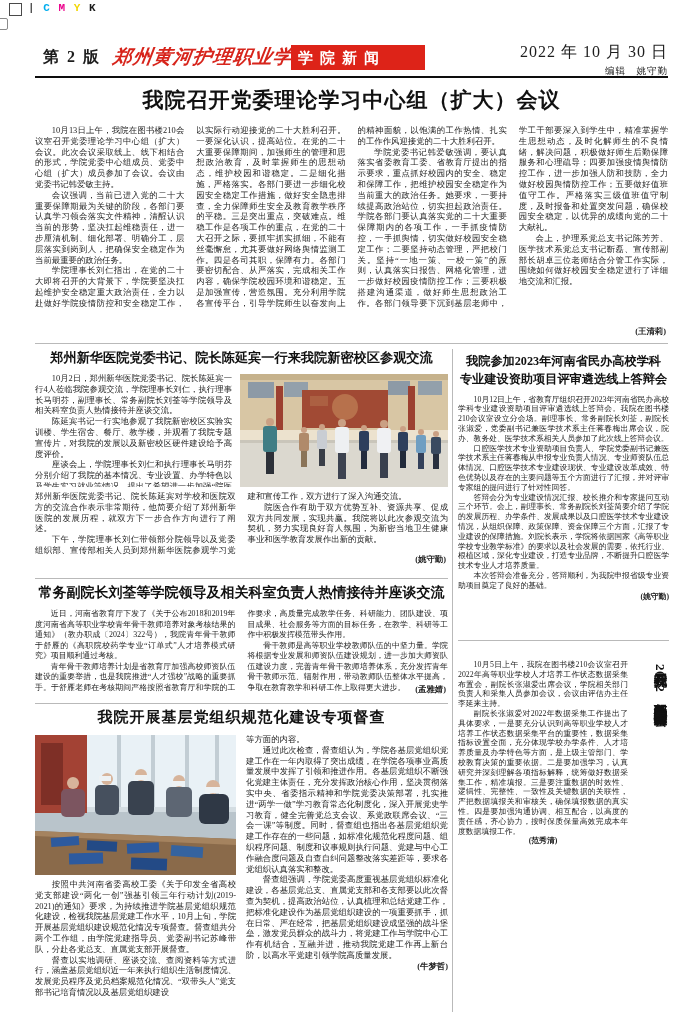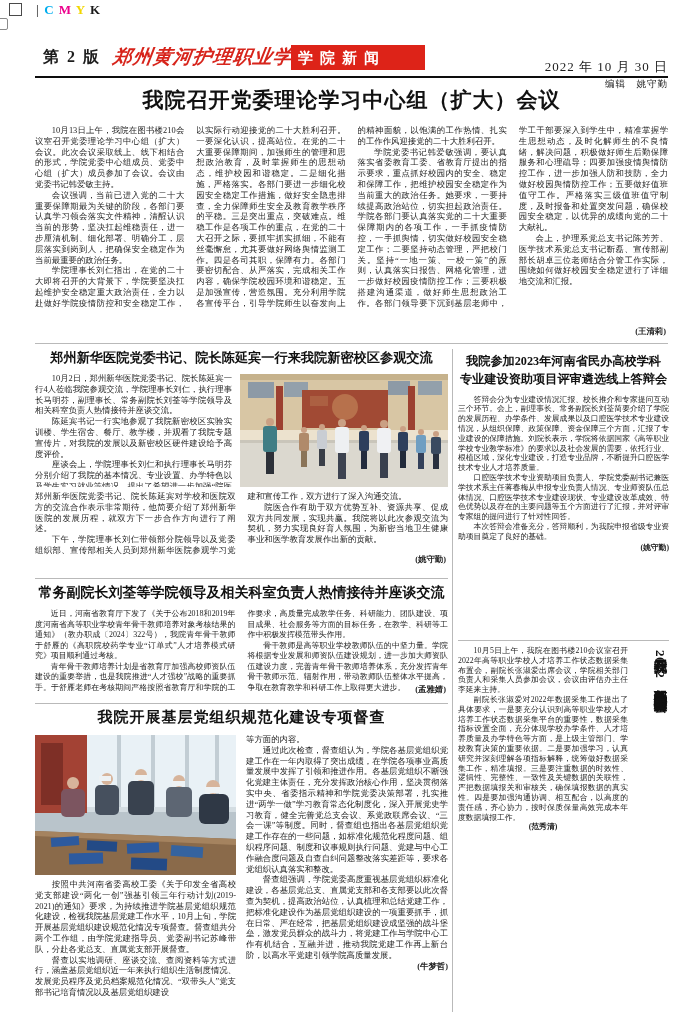--- a/index.html
+++ b/index.html
@@ -10,28 +10,28 @@
     margin: 0 auto;
     background: #ffffff;
     font-family: "Liberation Serif", "DejaVu Serif", serif;
     color: #1d1d1d;
     overflow: hidden;
   }
   
   .regmarks { position:absolute; left:0; top:0; height:32px; width:120px; }
   .regsq1 { position:absolute; left:9px; top:3px; width:13px; height:13px; border:1.2px solid #4a4a4a; background:#fff; }
   .regsq2 { position:absolute; left:-5px; top:18px; width:13px; height:12px; border:1.2px solid #8a8a8a; border-radius:2px; }
-  .cmyk { position:absolute; left:36px; top:2px; font-family:Liberation Serif, serif; font-size:13px; font-weight:bold; letter-spacing:1px; }
+  .cmyk { position:absolute; left:28px; top:2px; font-family:Liberation Mono, monospace; font-size:11px; font-weight:bold; letter-spacing:1px; }
   
   .masthead { position:absolute; left:35px; top:42px; width:633px; height:32px; }
   .edition { position:absolute; left:8px; top:5px; font-size:16px; font-weight:bold; letter-spacing:2px; }
   .school-name { position:absolute; left:78px; top:2px; font-size:19px; font-weight:bold; color:#d7241b; font-style:italic; transform:skewX(-8deg); letter-spacing:1px; white-space:nowrap; }
   .section-box { position:absolute; left:256px; top:3px; width:134px; height:25px; background:#dd2318; color:#ffffff; font-family:"Liberation Sans",sans-serif; font-weight:bold; font-size:15px; letter-spacing:7px; line-height:25px; padding-left:7px; }
   .mh-right { position:absolute; right:0; top:0; text-align:right; }
-  .mh-date { font-size:13px; letter-spacing:1px;margin-top:16px; }
+  .mh-date { font-size:16px; letter-spacing:1px; }
   .mh-editor { font-size:9.5px; margin-top:2px; letter-spacing:1px; color:#222; }
   .mast-rule { position:absolute; left:35px; top:76px; width:633px; height:2.4px; background:#0d0d0d; }
   
   .body-s { font-size:8.4px; line-height:10.8px; text-align:justify; }
   .body-xs { font-size:7.8px; line-height:9.8px; text-align:justify; }
   p.para { text-indent:2em; }
   p.no-indent { text-indent:0; }
   .byline { font-weight:bold; text-align:right; }
   .byline-abs { position:absolute; right:2px; bottom:0; font-weight:bold; font-size:8.4px; background:#fff; padding-left:6px; }
   .hdiv { position:absolute; height:1px; background:#b9b9b9; }
@@ -49,21 +49,21 @@
   
   .art3 { position:absolute; left:458px; top:352px; width:211px; }
   .art3 h2 { font-size:12.2px; font-weight:900; text-align:center; line-height:1.5; white-space:pre-line; color:#111; }
   .art3-body { margin-top:6px; }
   .art3 .byline { font-size:7.8px; margin-top:1px; }
   
   .art4 { position:absolute; left:35px; top:584px; width:413px; }
   .art4 h2 { font-size:14px; font-weight:900; text-align:center; color:#111; }
   .art4-body { position:relative; margin-top:7px; height:86px; column-count:2; column-gap:12px; overflow:hidden; font-size:7.9px; line-height:10.5px; text-align:justify; }
   
-  .art5 { position:absolute; left:458px; top:646px; width:211px; height:366px; display:flex; }
+  .art5 { position:absolute; left:458px; top:660px; width:211px; height:366px; display:flex; }
   .a5txt { width:170px; overflow:hidden; }
   .a5txt .byline { font-size:7.8px;text-align:center; }
   .vheadline {
     width:36px; height:356px; margin-left:5px; margin-top:2px;
     writing-mode:vertical-rl; text-orientation:mixed;
     font-size:13.2px; font-weight:900; letter-spacing:0.5px; color:#111;
     text-align:start;
   }
   
   .art6 { position:absolute; left:35px; top:708px; width:413px; height:304px; overflow:hidden; }
@@ -177,22 +177,23 @@
       <span class="byline-abs">(姚守勤)</span>
     </div>
   </section>
 
   <div class="hdiv" style="left:35px; top:578px; width:413px;"></div>
 
   <section class="art3">
     <h2>我院参加2023年河南省民办高校学科
 专业建设资助项目评审遴选线上答辩会</h2>
     <div class="art3-body body-xs">
+      <p class="para">10月12日上午，省教育厅组织召开2023年河南省民办高校学科专业建设资助项目评审遴选线上答辩会。我院在图书楼210会议室设立分会场。副理事长、常务副院长刘荃，副院长张淑爱，党委副书记兼医学技术系主任蒋春梅出席会议，院办、教务处、医学技术系相关人员参加了此次线上答辩会议。</p>
+      <p class="para">口腔医学技术专业资助项目负责人、学院党委副书记兼医学技术系主任蒋春梅从申报专业负责人情况、专业师资队伍总体情况、口腔医学技术专业建设现状、专业建设改革成效、特色优势以及存在的主要问题等五个方面进行了汇报，并对评审专家组的提问进行了针对性回答。</p>
       <p class="para">答辩会分为专业建设情况汇报、校长推介和专家提问互动三个环节。会上，副理事长、常务副院长刘荃简要介绍了学院的发展历程、办学条件、发展成果以及口腔医学技术专业建设情况，从组织保障、政策保障、资金保障三个方面，汇报了专业建设的保障措施。刘院长表示，学院将依据国家《高等职业学校专业教学标准》的要求以及社会发展的需要，依托行业、根植区域，深化专业建设，打造专业品牌，不断提升口腔医学技术专业人才培养质量。</p>
-      <p class="para">口腔医学技术专业资助项目负责人、学院党委副书记兼医学技术系主任蒋春梅从申报专业负责人情况、专业师资队伍总体情况、口腔医学技术专业建设现状、专业建设改革成效、特色优势以及存在的主要问题等五个方面进行了汇报，并对评审专家组的提问进行了针对性回答。</p>
       <p class="para">本次答辩会准备充分，答辩顺利，为我院申报省级专业资助项目奠定了良好的基础。</p>
       <p class="byline">(姚守勤)</p>
     </div>
   </section>
 
   <div class="hdiv" style="left:458px; top:640px; width:211px;"></div>
 
   <section class="art4">
     <h2>常务副院长刘荃等学院领导及相关科室负责人热情接待并座谈交流</h2>
     <div class="art4-body">

